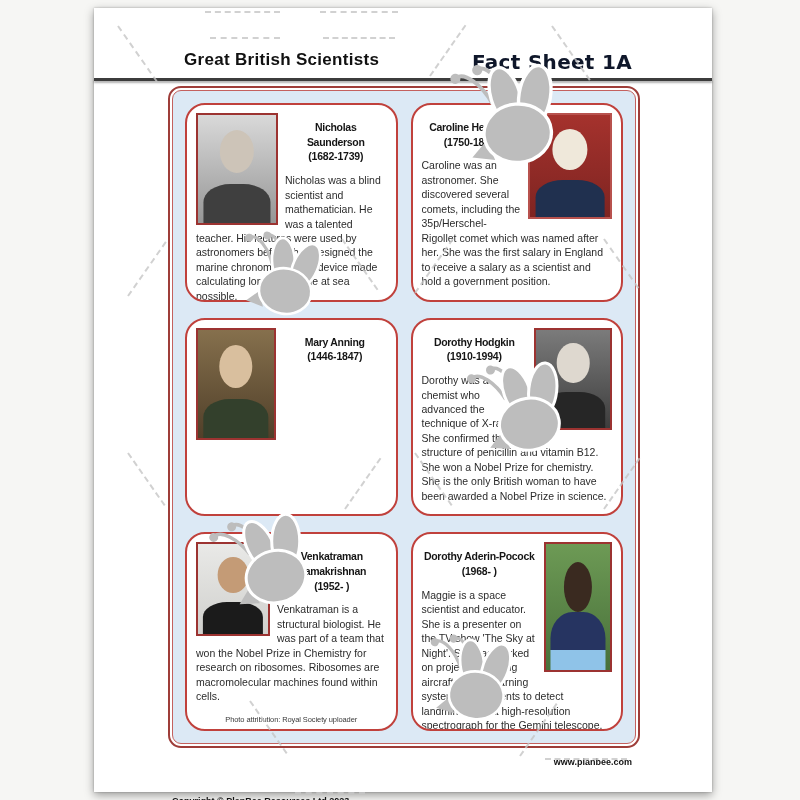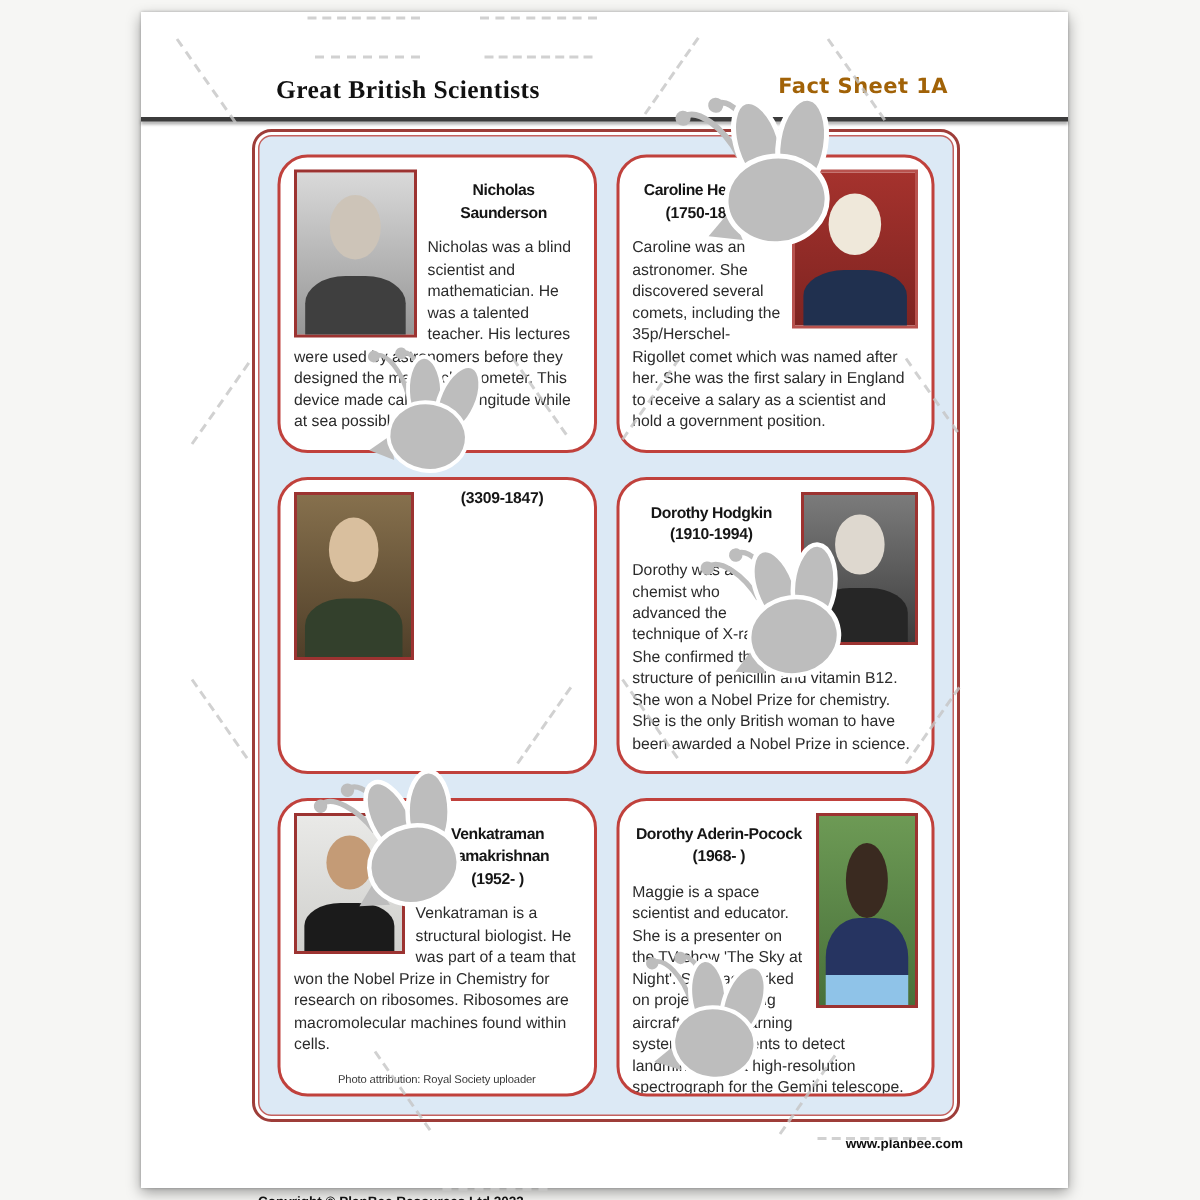--- a/index.html
+++ b/index.html
@@ -12,26 +12,26 @@
   
   .sheet{
     position:absolute;left:94px;top:8px;width:618px;height:784px;
     background:#ffffff;box-shadow:0 3px 9px rgba(0,0,0,.38),0 0 2px rgba(0,0,0,.25);
     z-index:1;
   }
   
   .hdr-title{
     position:absolute;left:90px;top:42px;font-size:17px;font-weight:900;
     color:#111;letter-spacing:.3px;
-    font-family:Liberation Serif, serif;
+    font-family:Liberation Sans, sans-serif;
     text-align:center;
   }
   .hdr-label{
-    position:absolute;right:80px;top:42px;font-size:14px;font-weight:900;
-    color:#a16207;letter-spacing:.3px;
+    position:absolute;right:80px;top:42px;font-size:20px;font-weight:900;
+    color:#0f172a;letter-spacing:.3px;
     font-family:"DejaVu Sans","Liberation Sans",sans-serif;
   }
   .hdr-rule{
     position:absolute;left:0;top:70px;width:618px;height:3px;
     background:#3c3c3c;box-shadow:0 2px 2px rgba(0,0,0,.3);
   }
   
   .panel{
     position:absolute;left:74px;top:78px;width:472px;height:662px;
     background:#fff;border:2px solid #9e3d39;border-radius:13px;
@@ -78,21 +78,21 @@
   .c-bio{margin-top:9px;}
   .c-attrib{
     position:absolute;left:0;right:0;bottom:4px;text-align:center;
     font-size:7.5px;color:#3a3a3a;letter-spacing:-.1px;
   }
   
   .ftr-copy{
     position:absolute;left:78px;top:788px;font-size:9px;font-weight:700;color:#111;
   }
   .ftr-web{
-    position:absolute;right:70px;top:749px;font-size:9px;font-weight:700;color:#111;
+    position:absolute;right:80px;top:749px;font-size:9px;font-weight:700;color:#111;
   }
   
   .bee{position:absolute;z-index:5;pointer-events:none;}
   .guides{position:absolute;inset:0;z-index:6;pointer-events:none;}
   .gseg{
     position:absolute;border-top:2px dashed #c6c6c6;opacity:.8;
     transform-origin:left center;
   }
   .hidden-defs{position:absolute;width:0;height:0;overflow:hidden;}
 </style>
@@ -117,33 +117,35 @@
   <div class="hdr-title">Great British Scientists</div>
   <div class="hdr-label">Fact Sheet 1A</div>
   <div class="hdr-rule"></div>
 
   <div class="panel">
     <div class="panel-inner">
 
       <div class="card">
         <div class="portrait p1 ph-left"></div>
         <div class="c-name">Nicholas Saunderson</div>
+        <div class="c-dates">(1682-1739)</div>
         <div class="c-bio">Nicholas was a blind scientist and mathematician. He was a talented teacher. His lectures were used by astronomers before they designed the marine chronometer. This device made calculating longitude while at sea possible.</div>
       </div>
 
       <div class="card">
         <div class="portrait p2 ph-right"></div>
         <div class="c-name">Caroline Herschel</div>
         <div class="c-dates">(1750-1848)</div>
         <div class="c-bio">Caroline was an astronomer. She discovered several comets, including the 35p/Herschel-Rigollet comet which was named after her. She was the first salary in England to receive a salary as a scientist and hold a government position.</div>
       </div>
 
       <div class="card">
         <div class="portrait p3 ph-left"></div>
-        <div class="c-dates">(3309-1847)</div>
+        <div class="c-name">Mary Anning</div>
+        <div class="c-dates">(1446-1847)</div>
       </div>
 
       <div class="card">
         <div class="portrait p4 ph-right"></div>
         <div class="c-name">Dorothy Hodgkin</div>
         <div class="c-dates">(1910-1994)</div>
         <div class="c-bio">Dorothy was a chemist who advanced the technique of X-ray. She confirmed the structure of penicillin and vitamin B12. She won a Nobel Prize for chemistry. She is the only British woman to have been awarded a Nobel Prize in science.</div>
       </div>
 
       <div class="card">

